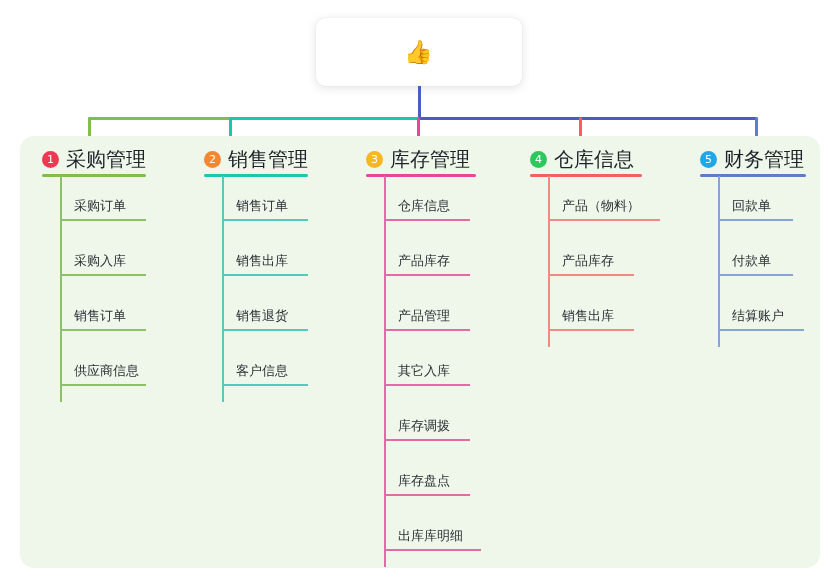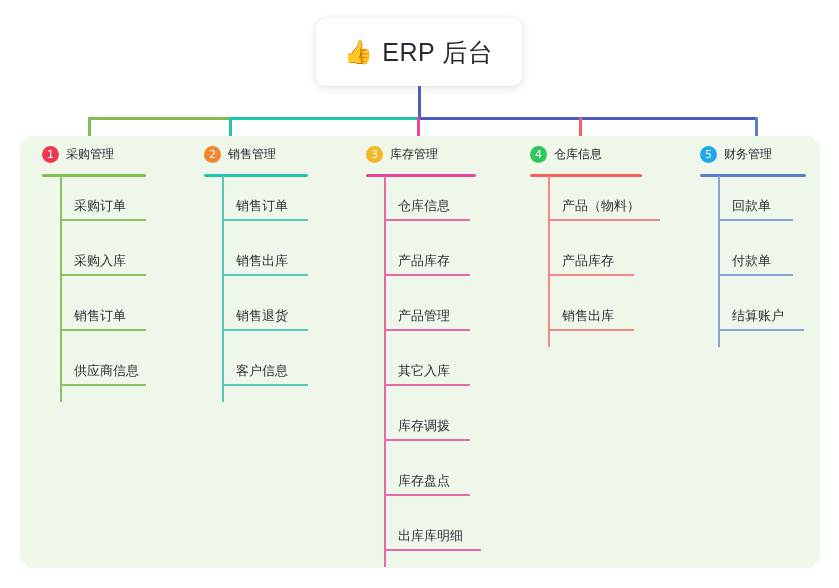--- a/index.html
+++ b/index.html
@@ -92,21 +92,21 @@
     height: 17px;
     border-radius: 50%;
     color: #ffffff;
     font-size: 11px;
     line-height: 17px;
     text-align: center;
     display: inline-block;
     font-family: "DejaVu Sans", sans-serif;
   }
   .col-title {
-    font-size: 12px;
+    font-size: 20px;
     color: #1d2229;
     font-weight: normal;
   }
   .head-rule {
     position: absolute;
     left: 0;
     top: 38px;
     height: 3px;
     border-radius: 2px;
   }
@@ -136,21 +136,20 @@
   }
 </style>
 </head>
 <body>
 
 <div id="mindmap">
 
   <div class="root-card">
     <div class="root-inner">
       <span class="root-emoji">👍</span>
-      <span class="root-title">ERP 后台</span>
     </div>
   </div>
 
   <div class="line vline" style="left:418px; top:86px; height:34px; background:#4d5cc0;"></div>
 
   <div class="line hline" style="left:88px; top:117px; width:143px; background:#7fbf4d; border-top-left-radius:2px;"></div>
   <div class="line hline" style="left:231px; top:117px; width:188px; background:#1ec6b0;"></div>
   <div class="line hline" style="left:419px; top:117px; width:339px; background:#4d5cc0; border-top-right-radius:2px;"></div>
 
   <div class="line vline cap-round" style="left:88px; top:117px; height:29px; background:#7fbf4d;"></div>

